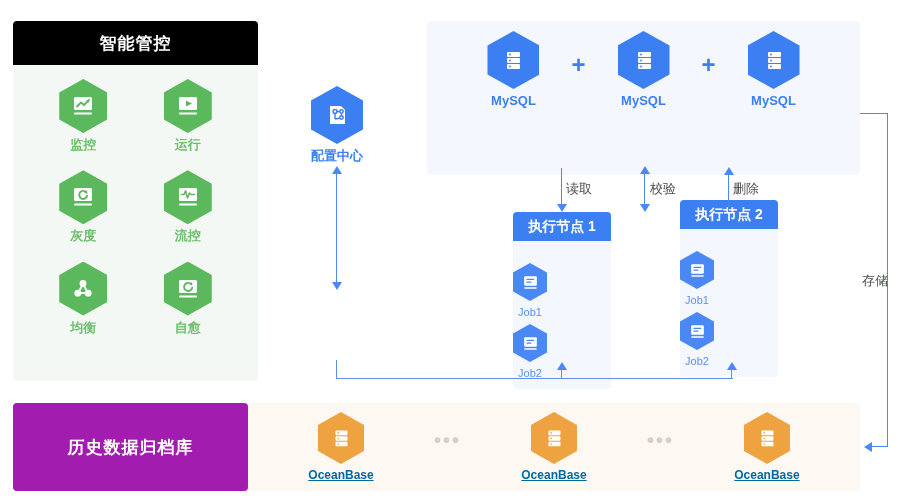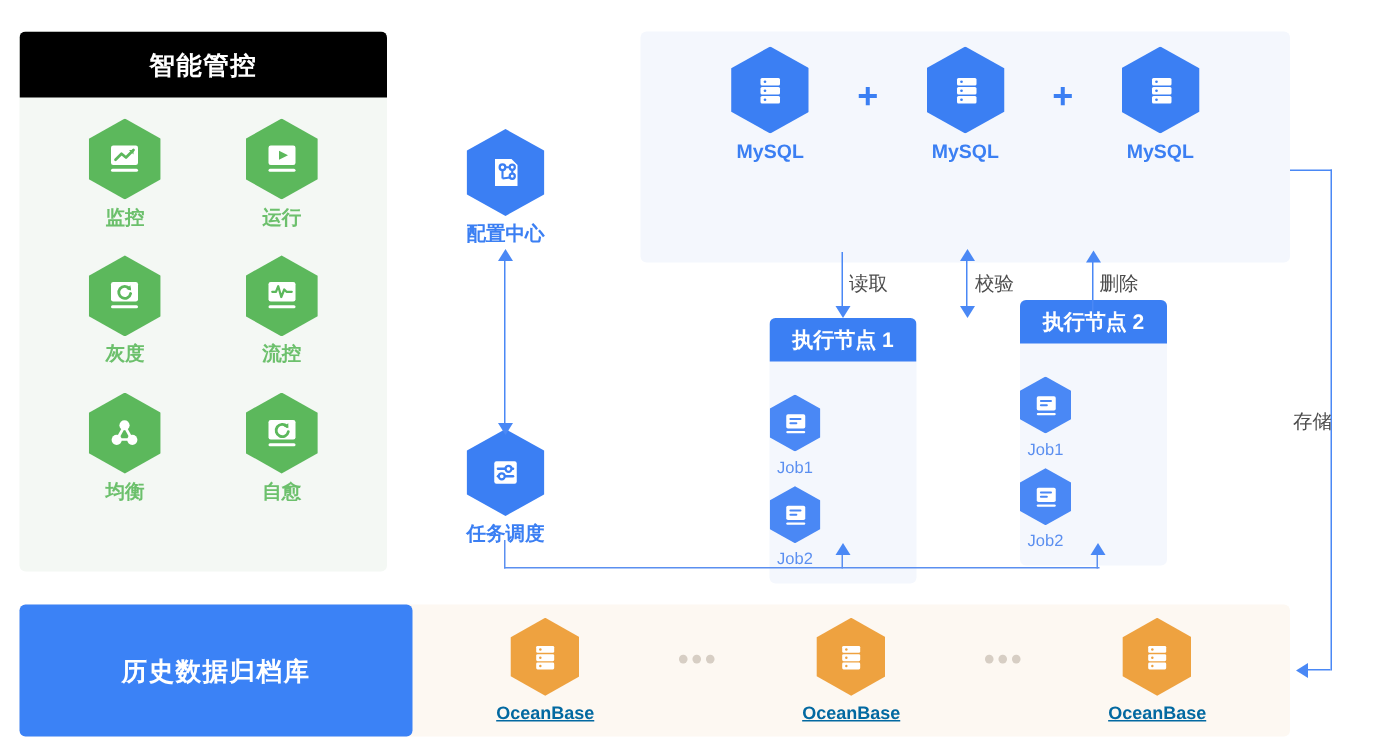--- a/index.html
+++ b/index.html
@@ -23,21 +23,21 @@
   #control-panel .panel-head { height: 44px; background: #000000; }
   #control-panel .panel-body { height: 316px; padding-top: 14px; }
 
   #source-panel { left: 427px; top: 21px; width: 433px; height: 154px; background: #f4f7fd; }
   #source-panel .panel-head { height: 44px; background: #3b7ff3; }
   #source-panel .panel-body { height: 110px; }
 
   
   #archive-bar { position: absolute; left: 13px; top: 403px; width: 847px; height: 88px;
                  background: #fdf8f2; border-radius: 4px; display: flex; }
-  #archive-label { width: 262px; height: 88px; background: #3b82f6; border-radius: 4px;
+  #archive-label { width: 235px; height: 88px; background: #a21caf; border-radius: 4px;
                    display: flex; align-items: center; justify-content: center;
                    color: #fff; font-size: 17px; font-weight: bold; letter-spacing: 1px; }
   #archive-nodes { flex: 1; display: flex; align-items: center; justify-content: space-evenly; }
 
   
   .hexwrap { display: flex; flex-direction: column; align-items: center; }
   .hex {
     position: relative; display: flex; align-items: center; justify-content: center;
     clip-path: polygon(50% 0%, 100% 25%, 100% 75%, 50% 100%, 0% 75%, 0% 25%);
   }
@@ -259,32 +259,20 @@
         <circle cx="18.5" cy="16.5" r="1.7" fill="none" stroke="#3b7ff3" stroke-width="1.5"></circle>
         <line x1="14" y1="10.5" x2="16.8" y2="10.5" stroke="#3b7ff3" stroke-width="1.4"></line>
         <line x1="18.5" y1="12.2" x2="18.5" y2="14.8" stroke="#3b7ff3" stroke-width="1.4"></line>
         <line x1="12" y1="12.5" x2="12" y2="18" stroke="#3b7ff3" stroke-width="1.4"></line>
         <line x1="12" y1="18" x2="16.9" y2="17.3" stroke="#3b7ff3" stroke-width="1.4"></line>
       </svg>
     </div>
     <div class="hexlabel blue">配置中心</div>
   </div>
 
-  <div class="midnode" id="task-sched">
-    <div class="hex blue">
-      <svg width="28" height="28" viewBox="0 0 28 28">
-        <rect x="6.5" y="6.5" width="15" height="15" rx="1.5" fill="#fff"></rect>
-        <line x1="9" y1="11.5" x2="19" y2="11.5" stroke="#3b7ff3" stroke-width="1.7" stroke-linecap="round"></line>
-        <line x1="9" y1="16.5" x2="19" y2="16.5" stroke="#3b7ff3" stroke-width="1.7" stroke-linecap="round"></line>
-        <circle cx="16" cy="11.5" r="2" fill="#fff" stroke="#3b7ff3" stroke-width="1.5"></circle>
-        <circle cx="11.5" cy="16.5" r="2" fill="#fff" stroke="#3b7ff3" stroke-width="1.5"></circle>
-      </svg>
-    </div>
-    <div class="hexlabel blue">任务调度</div>
-  </div>
 
   <div class="ln v" style="left:336px; top:173px; height:110px;"></div>
   <div class="arrow up" style="left:331.5px; top:166px;"></div>
   <div class="arrow down" style="left:331.5px; top:282px;"></div>
 
   <div class="exec" id="exec1">
     <div class="exec-head">执行节点 1</div>
     <div class="exec-body">
       <div class="hexwrap">
         <div class="hex blue2">

